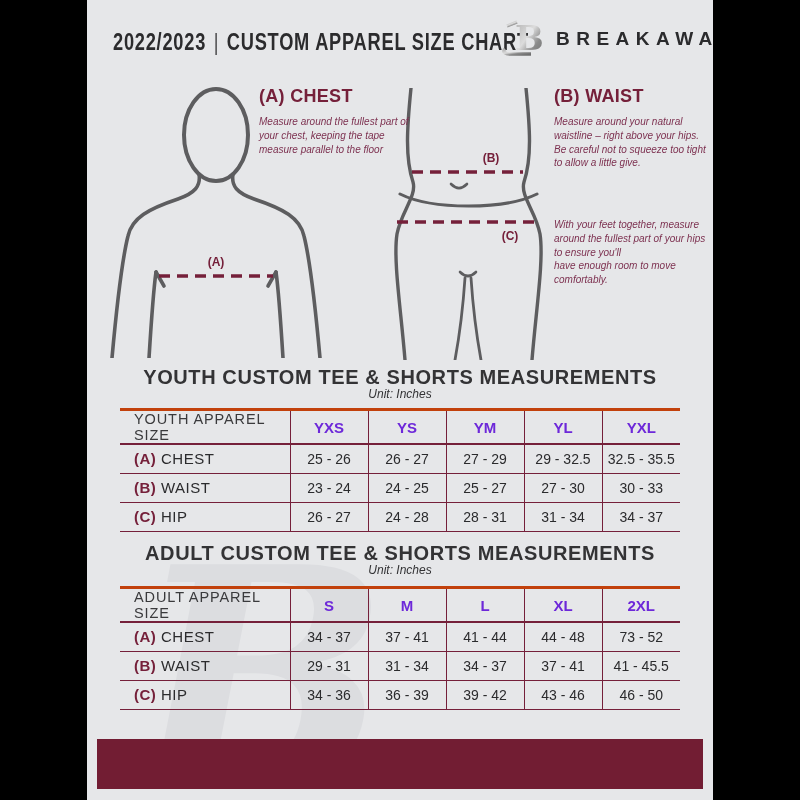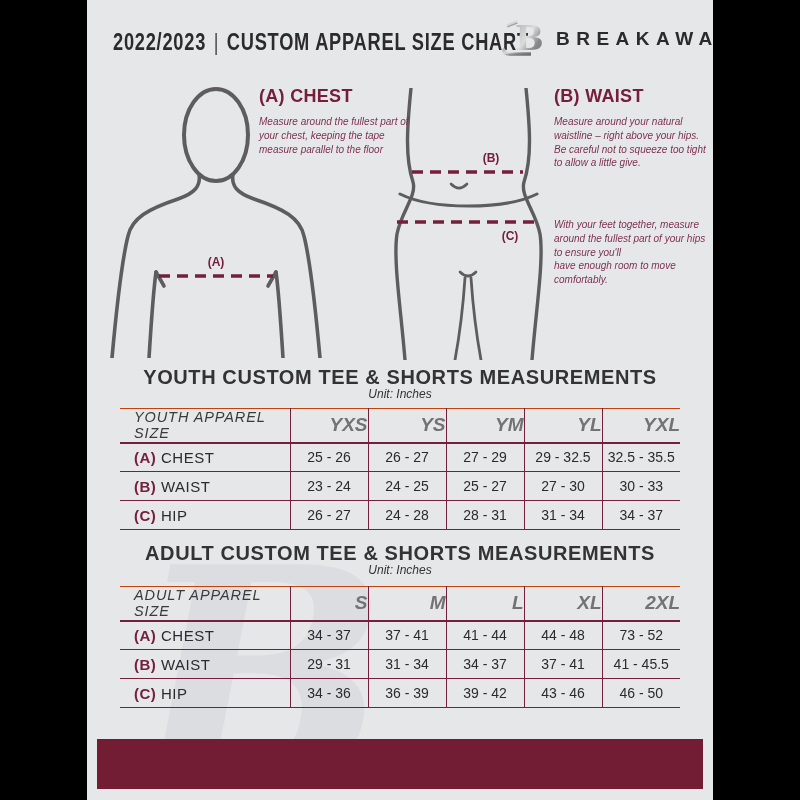--- a/index.html
+++ b/index.html
@@ -37,26 +37,26 @@
   .section-title { left:0; width:626px; text-align:center; font-size:20px; font-weight:bold;
     letter-spacing:0.6px; color:#333335; }
   .unit-line { left:0; width:626px; text-align:center; font-size:12px; font-style:italic; color:#333335; }
   .yt-title { top:366px; } .yt-unit { top:387px; }
   .at-title { top:542px; } .at-unit { top:563px; }
 
   
   table { border-collapse:collapse; table-layout:fixed; width:560px; background:transparent; }
   .tbl { left:33px; }
   .tbl-youth { top:408px; } .tbl-adult { top:586px; }
-  thead tr { height:34px; border-top:1px solid #c2410c; border-bottom:2px solid #75203a;font-style:italic; }
+  thead tr { height:34px; border-top:3px solid #c2410c; border-bottom:2px solid #75203a; }
   tbody tr { height:29px; border-bottom:1.6px solid #75203a; }
   th + th, td + td { border-left:1.6px solid #75203a; }
   th.label-col { text-align:left; padding-left:14px; font-weight:normal; font-size:14.5px;
     letter-spacing:0.9px; color:#3a3a3c; }
-  th.size-col { font-size:19px; font-weight:bold; color:#737373; text-align:right; }
+  th.size-col { font-size:15px; font-weight:bold; color:#6d28d9; text-align:center; }
   td.row-label { text-align:left; padding-left:14px; font-size:15px; color:#2b2b2d; letter-spacing:0.5px; }
   td.row-label .key { color:#75203a; font-weight:bold; }
   td.value { text-align:center; font-size:14px; color:#2b2b2d; }
 
   
   .footer-bar { left:10px; top:739px; width:606px; height:50px; background:#721d33; }
 </style>
 </head>
 <body>
 

